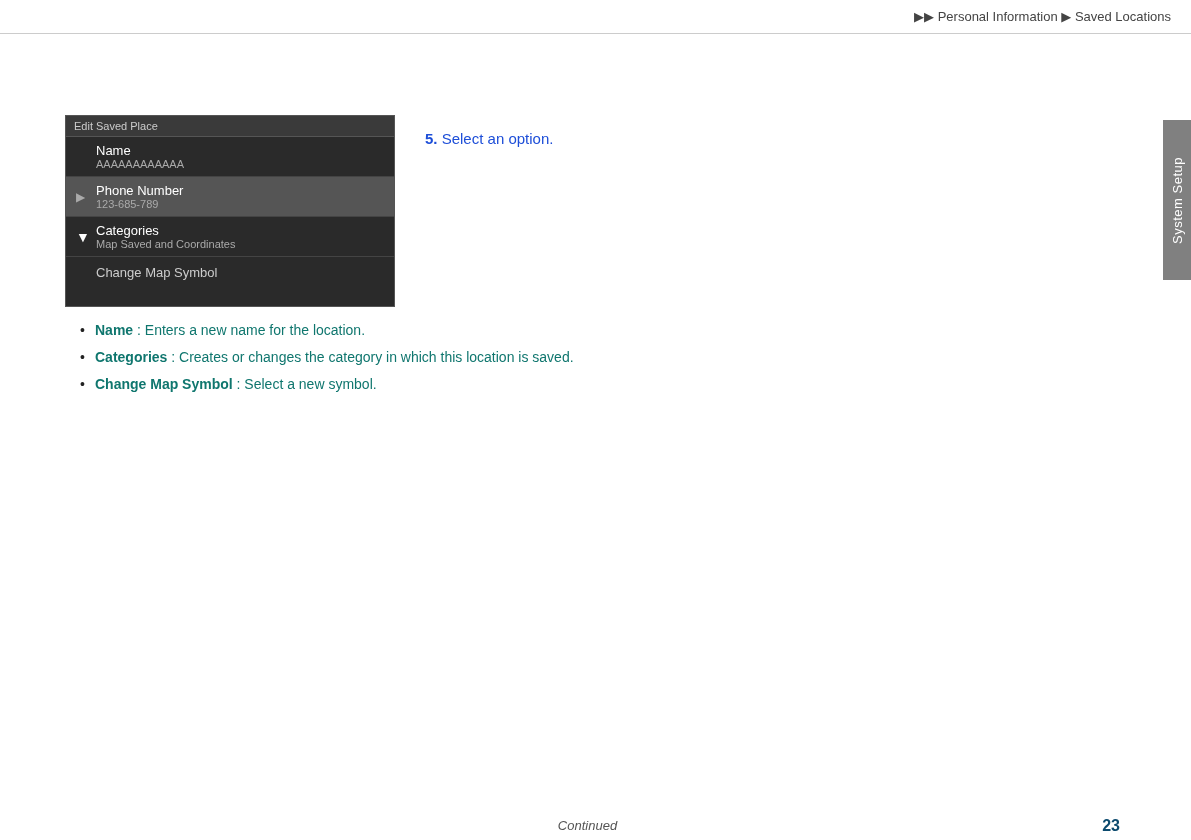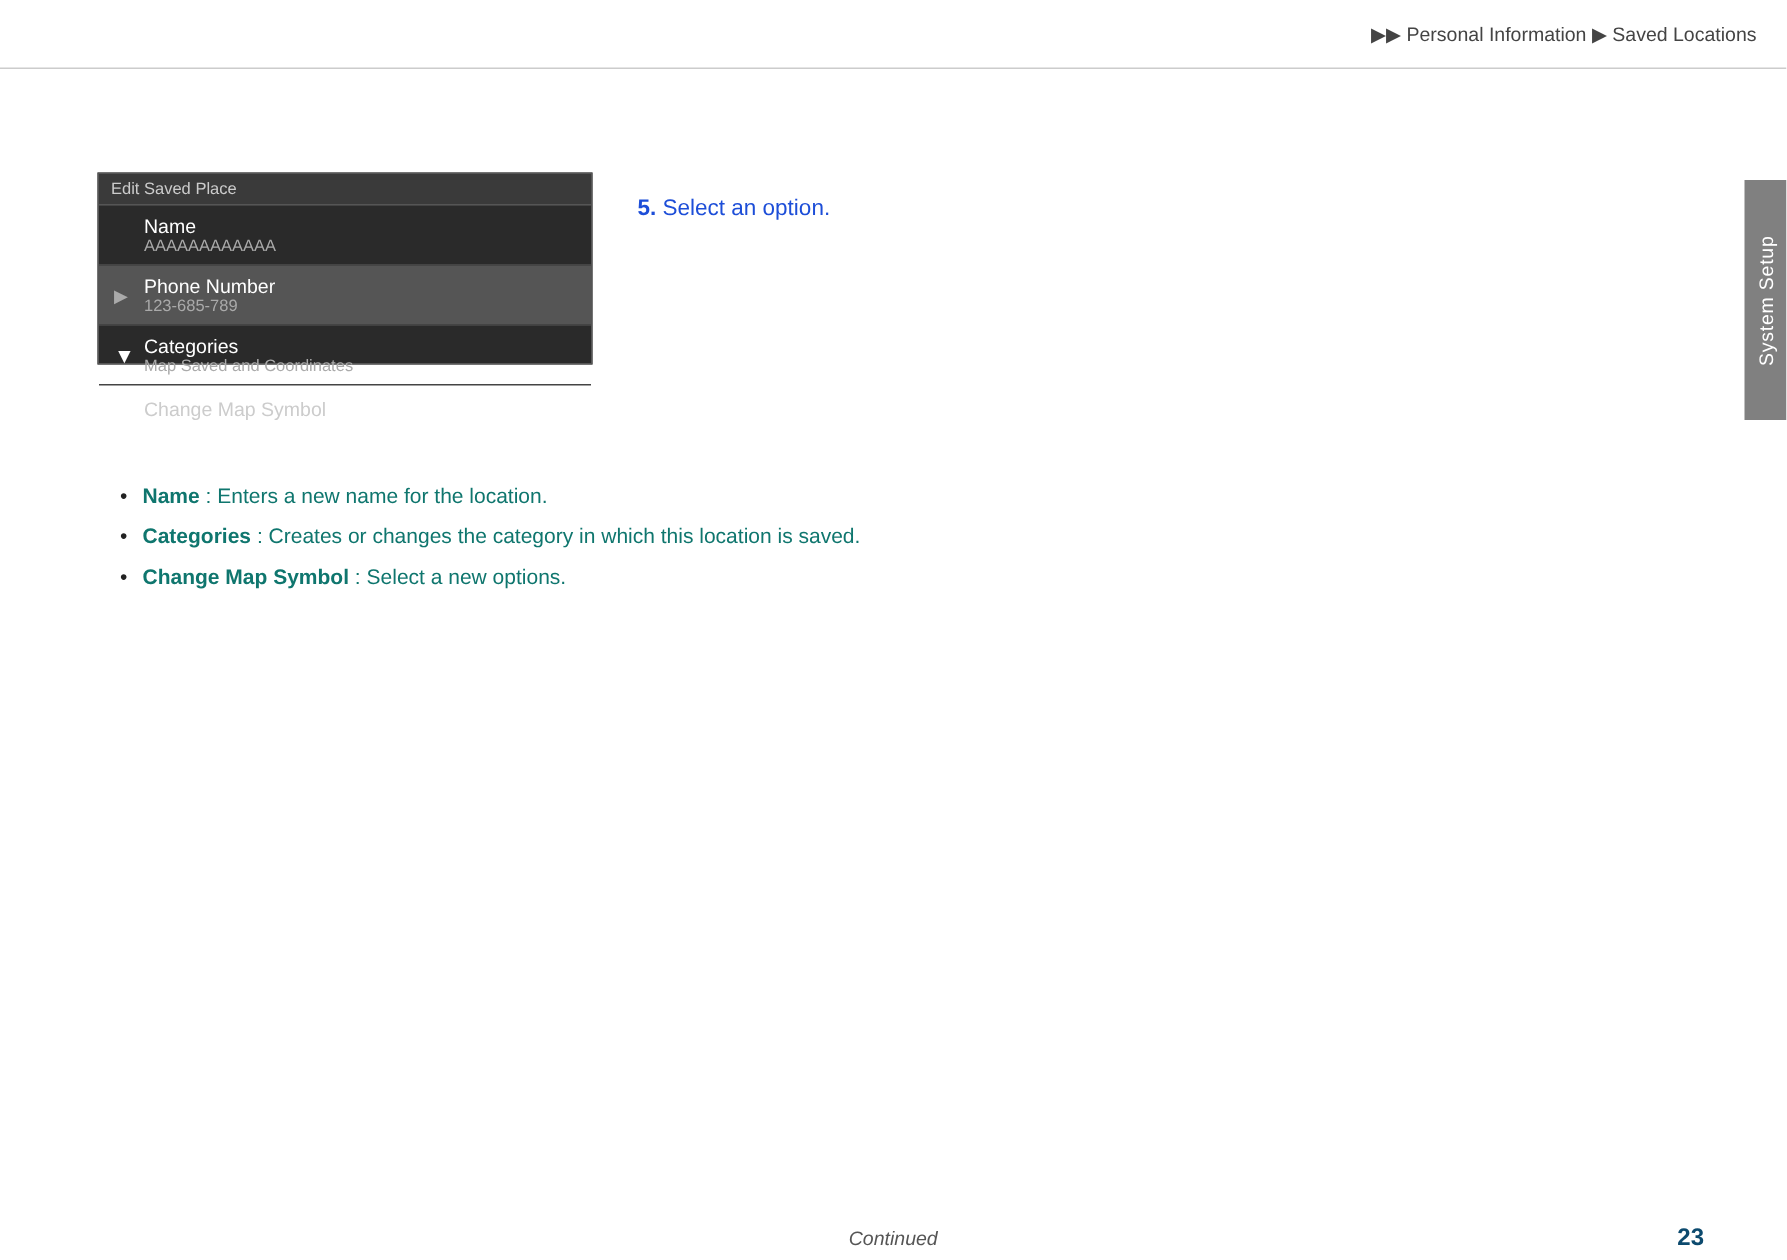--- a/index.html
+++ b/index.html
@@ -14,21 +14,21 @@
       position: relative;
       overflow: hidden;
     }
 
     
     .breadcrumb-bar {
       position: absolute;
       top: 0;
       left: 0;
       right: 0;
-      height: 46px;
+      height: 34px;
       border-bottom: 1px solid #ccc;
       display: flex;
       align-items: center;
       justify-content: flex-end;
       padding-right: 20px;
     }
 
     .breadcrumb-text {
       font-size: 13px;
       color: #444;
@@ -64,21 +64,21 @@
       right: 50px;
       bottom: 30px;
     }
 
     
     .device-screenshot {
       position: absolute;
       top: 60px;
       left: 10px;
       width: 330px;
-      height: 128px;
+      height: 192px;
       background: #2a2a2a;
       border: 1px solid #555;
     }
 
     .device-title-bar {
       background: #3a3a3a;
       color: #ccc;
       font-size: 11px;
       padding: 4px 8px;
       border-bottom: 1px solid #555;
@@ -181,21 +181,21 @@
 
     .bold-term {
       font-weight: bold;
     }
 
     
     .footer {
       position: absolute;
       bottom: 0;
       left: 0;
-      right: 0;
+      right: 16px;
       height: 30px;
       display: flex;
       align-items: center;
       justify-content: center;
     }
 
     .footer-continued {
       font-size: 13px;
       color: #555;
       font-style: italic;
@@ -265,21 +265,21 @@
       <li>
         <span class="bold-term">Name</span>
         <span>: Enters a new name for the location.</span>
       </li>
       <li>
         <span class="bold-term">Categories</span>
         <span>: Creates or changes the category in which this location is saved.</span>
       </li>
       <li>
         <span class="bold-term">Change Map Symbol</span>
-        <span>: Select a new options.</span>
+        <span>: Select a new symbol.</span>
       </li>
     </ul>
   </div>
 
 </div>
 
 <div class="footer">
   <span class="footer-continued">Continued</span>
   <span class="footer-page-num">23</span>
 </div>

